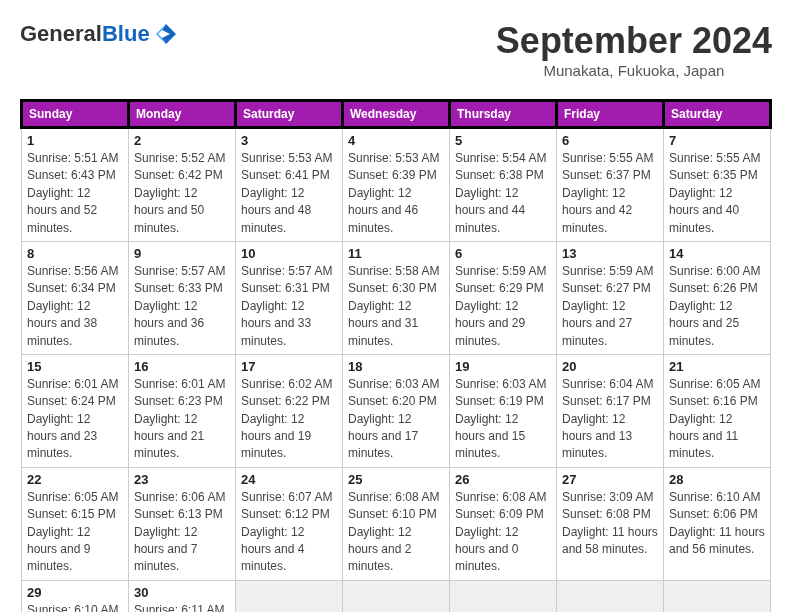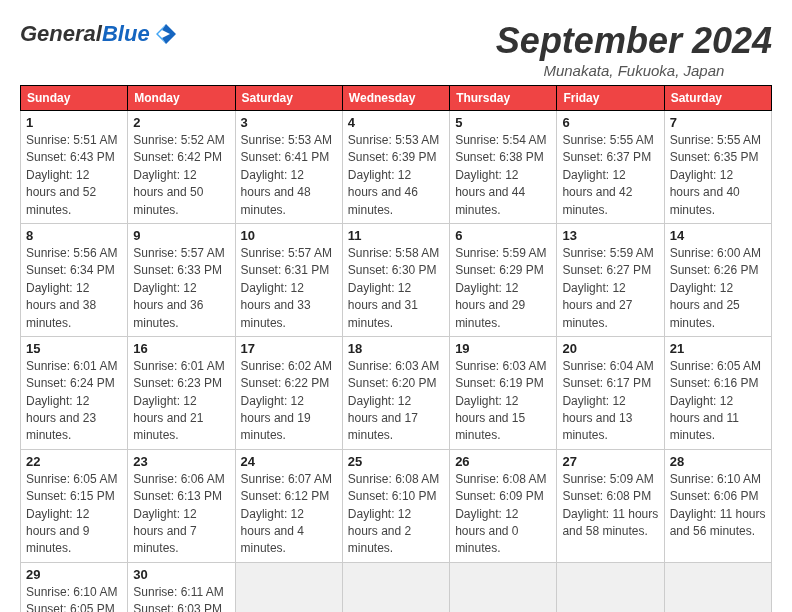--- a/index.html
+++ b/index.html
@@ -10,22 +10,21 @@
       height: 612px;
       overflow: hidden;
     }
     .container {
       padding: 20px 20px 10px 20px;
     }
     .header {
       display: flex;
       justify-content: space-between;
       align-items: flex-start;
-      margin-bottom: 6px;
-      font-style: italic;
+      margin-bottom: 20px;
     }
     .logo {
       display: flex;
       align-items: center;
     }
     .logo-text {
       font-size: 22px;
       font-weight: bold;
       line-height: 1;
     }
@@ -47,27 +46,27 @@
     .location {
       font-size: 15px;
       color: #555;
     }
     .calendar {
       width: 100%;
       border-collapse: collapse;
       font-size: 10.5px;
     }
     .calendar th {
-      background: #ef4444;
+      background: #a21caf;
       color: #fff;
       padding: 5px 6px;
       text-align: left;
       font-size: 12px;
       font-weight: bold;
-      border: 1px solid #000000;
+      border: 3px solid #000000;
     }
     .calendar td {
       border: 1px solid #ccc;
       vertical-align: top;
       padding: 4px 5px;
       width: 107px;
       height: 82px;
       background: #fff;
     }
     .calendar td.shaded {
@@ -306,21 +305,21 @@
           </td>
           <td>
             <div class="day-num">26</div>
             <div class="day-info">Sunrise: 6:08 AM
 Sunset: 6:09 PM
 Daylight: 12 hours
 and 0 minutes.</div>
           </td>
           <td>
             <div class="day-num">27</div>
-            <div class="day-info">Sunrise: 5:09 AM
+            <div class="day-info">Sunrise: 3:09 AM
 Sunset: 6:08 PM
 Daylight: 11 hours
 and 58 minutes.</div>
           </td>
           <td>
             <div class="day-num">28</div>
             <div class="day-info">Sunrise: 6:10 AM
 Sunset: 6:06 PM
 Daylight: 11 hours
 and 56 minutes.</div>

